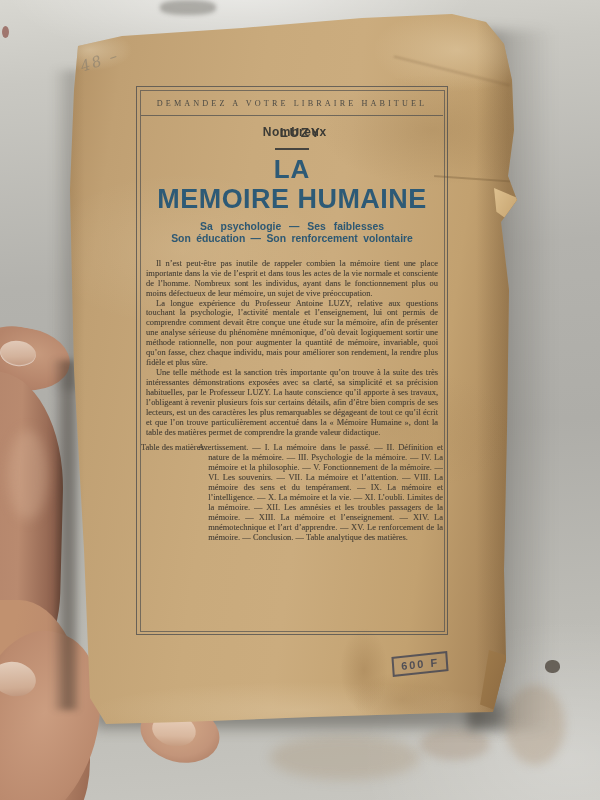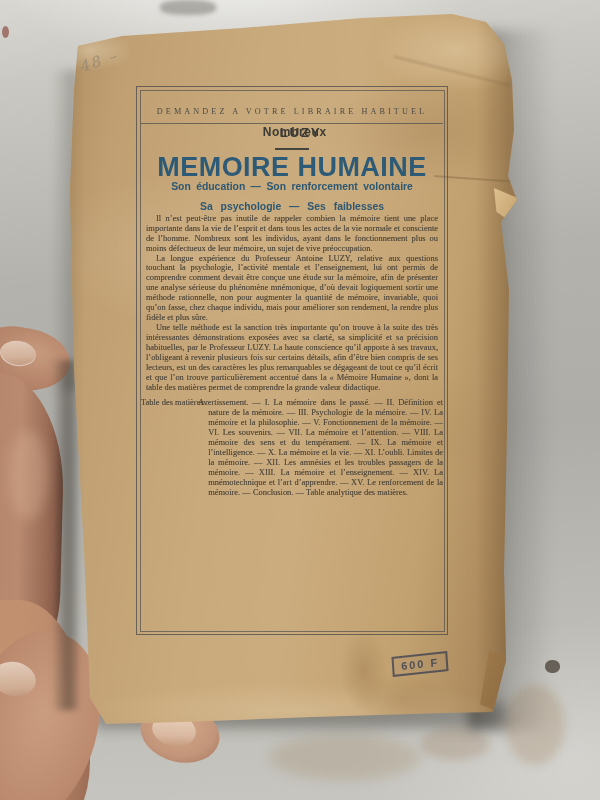--- a/index.html
+++ b/index.html
@@ -109,21 +109,21 @@
     font-family:"DejaVu Serif",serif;font-style:italic;font-size:15px;
     color:rgba(125,120,110,.55);letter-spacing:2px;}
 
   
   .frame{left:74px;top:76px;width:312px;height:549px;
     border:1.2px solid rgba(72,74,76,.75);}
   .frame-inner{left:2.5px;top:2.5px;right:2.5px;bottom:2.5px;
     border:1px solid rgba(72,74,76,.65);}
   .frame-content{position:absolute;left:4px;top:4px;right:4px;bottom:4px;}
 
-  .banner{position:relative;left:0;top:8px;width:100%;height:25px;
+  .banner{position:relative;left:0;top:0;width:100%;height:25px;
     border-bottom:1px solid rgba(72,74,76,.7);
     display:flex;align-items:center;justify-content:center;}
   .banner span{position:static;font-size:8.2px;letter-spacing:3.1px;color:#4c4a44;
     font-family:"Liberation Serif",serif;}
 
   .author{position:relative;width:100%;text-align:center;margin-top:9px;
     font-family:"Liberation Sans",sans-serif;font-weight:bold;color:#3b3a35;
     font-size:12px;letter-spacing:.6px;}
   .author .surname{position:static;font-size:13.5px;letter-spacing:1.6px;margin-left:17px;}
   .author-rule{position:relative;width:34px;height:2px;background:#46443f;
@@ -138,21 +138,21 @@
   .subtitle{position:relative;width:100%;text-align:center;
     font-family:"Liberation Sans",sans-serif;font-weight:bold;color:#2d5873;
     font-size:10.4px;line-height:1.22;}
   .subtitle-1{margin-top:8px;word-spacing:5px;}
   .subtitle-2{word-spacing:2.5px;}
 
   .body-text{position:relative;left:0;width:100%;padding:0 5px;
     font-size:8.45px;line-height:1.175;color:#4e463a;text-align:justify;
     text-shadow:0 0 .3px rgba(78,70,58,.55);}
   .para{position:relative;margin:0;text-indent:10px;}
-  .paras{}
+  .paras{margin-top:13px;}
   .toc{position:relative;margin-top:6px;padding-left:10px;text-indent:-10px;}
   .toc .toc-label{position:static;font-weight:normal;margin-top:26px;}
   .edition{position:relative;width:100%;text-align:center;margin-top:5px;
     font-size:9px;color:#453f34;word-spacing:3px;letter-spacing:.4px;}
 
   
   .stamp{left:330px;top:644px;padding:2px 7px;border:2px solid rgba(56,62,82,.75);
     transform:rotate(-6deg) skewX(-2deg);
     font-family:"Liberation Sans",sans-serif;font-weight:bold;font-size:11px;
     letter-spacing:2px;color:rgba(54,60,80,.8);background:rgba(60,66,86,.05);}
@@ -200,24 +200,25 @@
       <div class="frame-inner"></div>
       <div class="frame-content">
 
         <div class="banner">
           <span>DEMANDEZ A VOTRE LIBRAIRE HABITUEL</span>
         </div>
 
         <div class="author"><span>Nombreux</span><span class="surname">LUZY</span></div>
         <span class="author-rule"></span>
 
+        <div class="title-1">LA</div>
         <div class="title-2">MEMOIRE HUMAINE</div>
 
+        <div class="subtitle subtitle-1">Sa psychologie — Ses faiblesses</div>
         <div class="subtitle subtitle-2">Son éducation — Son renforcement volontaire</div>
-        <div class="subtitle subtitle-1">Sa psychologie — Ses faiblesses</div>
 
         <div class="body-text paras">
           <p class="para">Il n’est peut-être pas inutile de rappeler combien la mémoire tient une place importante dans la vie de l’esprit et dans tous les actes de la vie normale et consciente de l’homme. Nombreux sont les individus, ayant dans le fonctionnement plus ou moins défectueux de leur mémoire, un sujet de vive préoccupation.</p>
           <p class="para">La longue expérience du Professeur Antoine LUZY, relative aux questions touchant la psychologie, l’activité mentale et l’enseignement, lui ont permis de comprendre comment devait être conçue une étude sur la mémoire, afin de présenter une analyse sérieuse du phénomène mnémonique, d’où devait logiquement sortir une méthode rationnelle, non pour augmenter la quantité de mémoire, invariable, quoi qu’on fasse, chez chaque individu, mais pour améliorer son rendement, la rendre plus fidèle et plus sûre.</p>
           <p class="para">Une telle méthode est la sanction très importante qu’on trouve à la suite des très intéressantes démonstrations exposées avec sa clarté, sa simplicité et sa précision habituelles, par le Professeur LUZY. La haute conscience qu’il apporte à ses travaux, l’obligeant à revenir plusieurs fois sur certains détails, afin d’être bien compris de ses lecteurs, est un des caractères les plus remarquables se dégageant de tout ce qu’il écrit et que l’on trouve particulièrement accentué dans la « Mémoire Humaine », dont la table des matières permet de comprendre la grande valeur didactique.</p>
         </div>
 
         <div class="body-text toc"><span class="toc-label">Table des matières :</span> <span>Avertissement. — I. La mémoire dans le passé. — II. Définition et nature de la mémoire. — III. Psychologie de la mémoire. — IV. La mémoire et la philosophie. — V. Fonctionnement de la mémoire. — VI. Les souvenirs. — VII. La mémoire et l’attention. — VIII. La mémoire des sens et du tempérament. — IX. La mémoire et l’intelligence. — X. La mémoire et la vie. — XI. L’oubli. Limites de la mémoire. — XII. Les amnésies et les troubles passagers de la mémoire. — XIII. La mémoire et l’enseignement. — XIV. La mnémotechnique et l’art d’apprendre. — XV. Le renforcement de la mémoire. — Conclusion. — Table analytique des matières.</span></div>
 
       </div>

